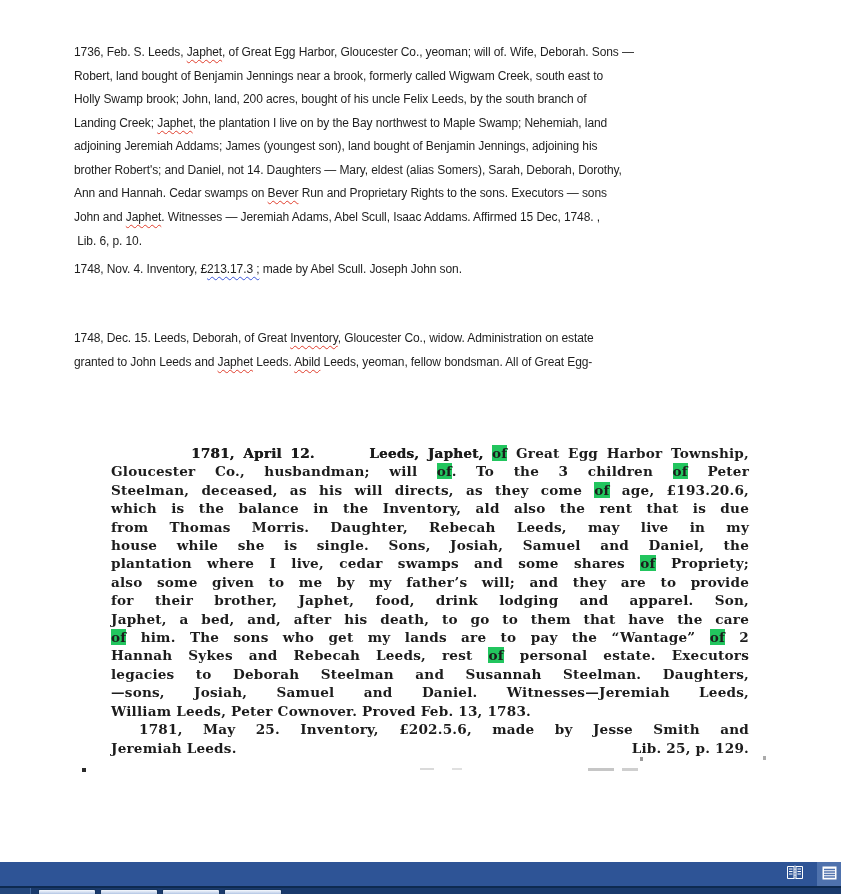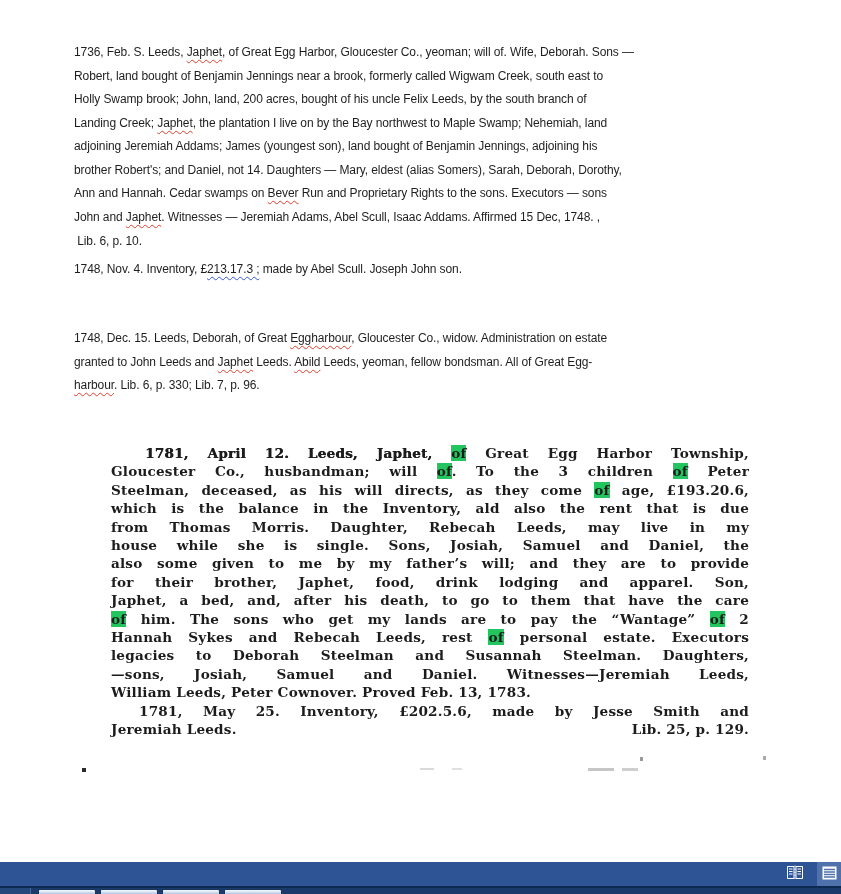--- a/index.html
+++ b/index.html
@@ -22,21 +22,21 @@
   
   .scan{position:absolute;left:111px;top:444px;width:638px;
         font-family:"DejaVu Serif",serif;font-weight:700;color:#1c1c1c;}
   .sline{font-size:13.6px;line-height:18.4px;letter-spacing:0.2px;
          text-align:justify;text-align-last:justify;box-sizing:border-box;}
   .sline.nojust{text-align:left;text-align-last:left;}
   .sline.indent1{padding-left:34px;}
   .sline.indent2{padding-left:28px;}
   .sline.split{display:flex;justify-content:space-between;text-align:center;text-align-last:left;}
   .hl{background:#22c55e;}
-  .b{text-shadow:0.4px 0 currentColor;}
+  .b{text-shadow:0.4px 0 currentColor;margin-left:46px;}
   
   .speck{position:absolute;}
   
   .statusbar{position:absolute;left:0;top:862px;width:841px;height:24px;background:#2e5496;}
   .view-btn{position:absolute;top:2px;width:26px;height:20px;display:flex;
             align-items:center;justify-content:center;background:transparent;border:none;padding:0;}
   .view-btn.reading{left:782px;}
   .view-btn.layout{left:817px;top:0;width:24px;height:24px;background:#4f72ad;}
   
   .bar-divider{position:absolute;left:0;top:886px;width:841px;height:2px;background:#0e2a50;}
@@ -66,32 +66,32 @@
         <div class="wline"><span>Ann and Hannah. Cedar swamps on </span><span class="sq-red">Bever</span><span> Run and Proprietary Rights to the sons. Executors — sons</span></div>
         <div class="wline"><span>John and </span><span class="sq-red">Japhet</span><span>. Witnesses — Jeremiah Adams, Abel Scull, Isaac Addams. Affirmed 15 Dec, 1748. ,</span></div>
       </div>
       <div class="para">
         <div class="wline"><span> Lib. 6, p. 10.</span></div>
       </div>
       <div class="para">
         <div class="wline"><span>1748, Nov. 4. Inventory, £</span><span class="sq-blue">213.17.3 ;</span><span> made by Abel Scull. Joseph John son.</span></div>
       </div>
       <div class="para">
-        <div class="wline"><span>1748, Dec. 15. Leeds, Deborah, of Great </span><span class="sq-red">Eggharbour</span><span>, Gloucester Co., widow. Administration on estate</span></div>
+        <div class="wline"><span>1748, Dec. 15. Leeds, Deborah, of Great </span><span class="sq-red">Inventory</span><span>, Gloucester Co., widow. Administration on estate</span></div>
         <div class="wline"><span>granted to John Leeds and </span><span class="sq-red">Japhet</span><span> Leeds. </span><span class="sq-red">Abild</span><span> Leeds, yeoman, fellow bondsman. All of Great Egg-</span></div>
-        <div class="wline"><span class="sq-red">harbour</span><span>. Lib. 6, p. 330; Lib. 7, p. 96.</span></div>
       </div>
     </div>
   <div id="scan" class="scan">
       <div class="sline indent1"><span class="b">1781, April 12.  </span><span class="b">Leeds, Japhet, </span><span class="hl">of</span><span> Great Egg Harbor Township,</span></div>
       <div class="sline"><span>Gloucester Co., husbandman; will </span><span class="hl">of</span><span>.  To the 3 children </span><span class="hl">of</span><span> Peter</span></div>
       <div class="sline"><span>Steelman, deceased, as his will directs, as they come </span><span class="hl">of</span><span> age, £193.20.6,</span></div>
       <div class="sline"><span>which is the balance in the Inventory, ald also the rent that is due</span></div>
       <div class="sline"><span>from Thomas Morris.  Daughter, Rebecah Leeds, may live in my</span></div>
       <div class="sline"><span>house while she is single.  Sons, Josiah, Samuel and Daniel, the</span></div>
+      <div class="sline"><span>plantation where I live, cedar swamps and some shares </span><span class="hl">of</span><span> Propriety;</span></div>
       <div class="sline"><span>also some given to me by my father’s will; and they are to provide</span></div>
       <div class="sline"><span>for their brother, Japhet, food, drink lodging and apparel.  Son,</span></div>
       <div class="sline"><span>Japhet, a bed, and, after his death, to go to them that have the care</span></div>
       <div class="sline"><span class="hl">of</span><span> him.  The sons who get my lands are to pay the “Wantage” </span><span class="hl">of</span><span> 2</span></div>
       <div class="sline"><span>Hannah Sykes and Rebecah Leeds, rest </span><span class="hl">of</span><span> personal estate.  Executors</span></div>
       <div class="sline"><span>legacies to Deborah Steelman and Susannah Steelman.  Daughters,</span></div>
       <div class="sline"><span>—sons, Josiah, Samuel and Daniel.  Witnesses—Jeremiah Leeds,</span></div>
       <div class="sline nojust"><span>William Leeds, Peter Cownover.  Proved Feb. 13, 1783.</span></div>
       <div class="sline indent2"><span>1781, May 25.  Inventory, £202.5.6, made by Jesse Smith and</span></div>
       <div class="sline nojust split">

